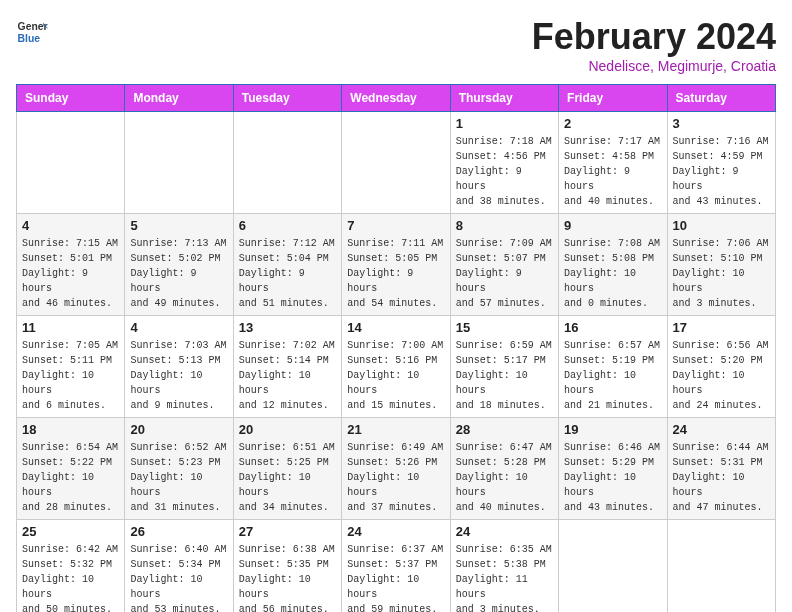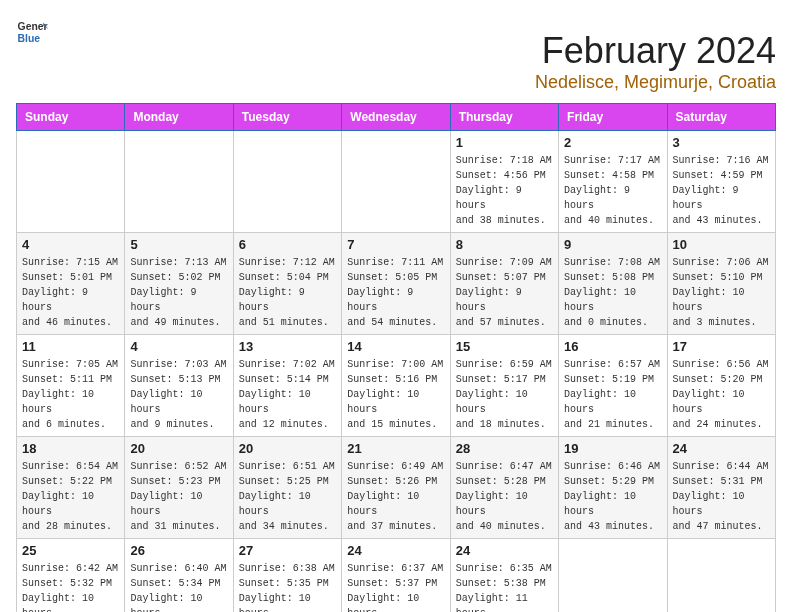--- a/index.html
+++ b/index.html
@@ -23,27 +23,26 @@
     }
     .logo-icon {
       width: 32px;
       height: 32px;
     }
     .title-area {
       text-align: right;
     }
     .month-title {
       font-size: 36px;
-      font-weight: normal;
+      font-weight: bold;
       color: #222;
-      margin-top: 14px;
     }
     .subtitle {
-      font-size: 18px;
-      color: #a16207;
+      font-size: 14px;
+      color: #a21caf;
     }
     .calendar {
       width: 100%;
       border-collapse: collapse;
       font-size: 11px;
     }
     .calendar thead tr th {
       background: #d946ef;
       color: #fff;
       padding: 6px 8px;

